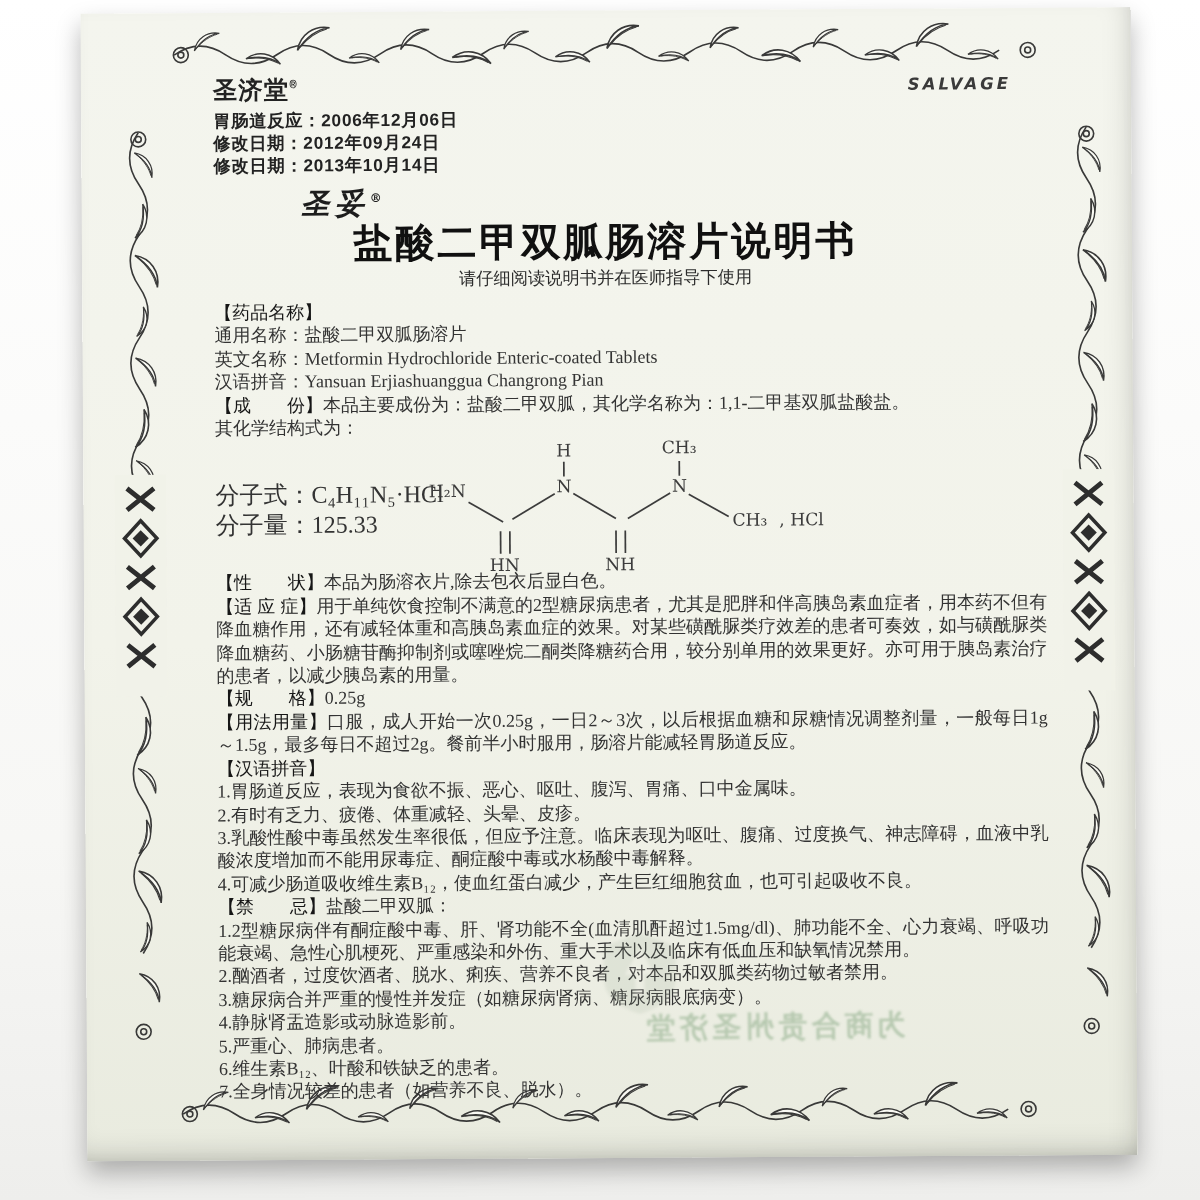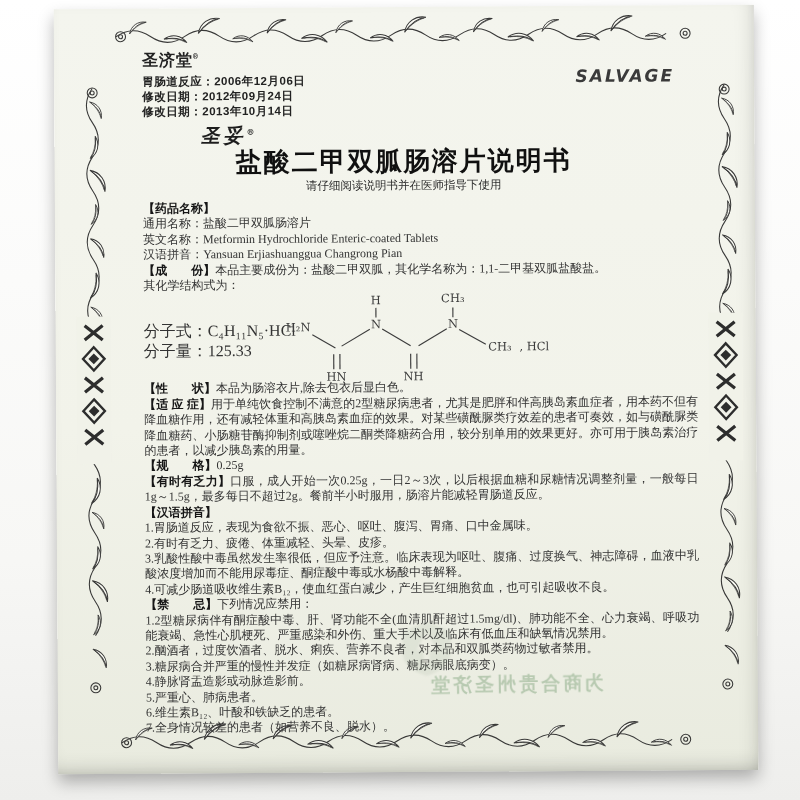--- a/index.html
+++ b/index.html
@@ -16,28 +16,28 @@
   }
   .border{position:absolute;opacity:.92;}
   .border.top{left:28px;right:30px;top:9px;height:38px;}
   .border.bottom{left:30px;right:34px;bottom:12px;height:38px;}
   .border.left{left:20px;top:42px;bottom:44px;width:36px;}
   .border.right{right:12px;top:42px;bottom:44px;width:36px;}
   .content{position:absolute;left:88px;top:42px;right:58px;bottom:30px;color:var(--ink);}
   .hrow{display:flex;justify-content:space-between;align-items:flex-start;height:20px;}
   .mfr{font-family:Liberation Mono, monospace;font-weight:bold;font-size:16px;color:#222;letter-spacing:1px;}
   .mfr sup,.brand sup{font-size:8px;vertical-align:super;}
-  .salvage{font-family:"DejaVu Sans",sans-serif;font-style:italic;font-weight:bold;font-size:17px;color:#3a3a3a;letter-spacing:2px;margin-right:22px;margin-top:18px;}
+  .salvage{font-family:"DejaVu Sans",sans-serif;font-style:italic;font-weight:bold;font-size:11px;color:#3a3a3a;letter-spacing:2px;margin-right:22px;margin-top:2px;}
   .dates{margin-top:4px;font-family:"Liberation Sans",sans-serif;font-weight:bold;font-size:11.5px;color:#222;line-height:15px;letter-spacing:.5px;}
   .brand{font-family:"DejaVu Serif",serif;font-style:italic;font-weight:bold;font-size:19px;color:#1d1d1d;margin:4px 0 0 58px;height:22px;letter-spacing:4px;}
   .title{font-family:"Liberation Sans",sans-serif;font-weight:bold;font-size:26px;color:#101010;text-align:center;letter-spacing:2px;height:32px;transform:translateX(-16px);}
   .subtitle{font-size:11.5px;color:#2c2c2c;text-align:center;height:16px;transform:translateX(-16px);margin-top:2px;}
   .bodytext{margin-top:6px;font-size:12px;line-height:15.4px;text-align:justify;color:var(--ink);}
   .bodytext p{margin:0;}
-  .hd{font-family:"Liberation Sans",sans-serif;font-weight:bold;color:var(--ink-dark);}
+  .hd{font-family:"Liberation Sans",sans-serif;font-weight:normal;color:var(--ink-dark);}
   .structure-row{position:relative;height:84px;margin:2px 0 2px 0;}
   .formula-col{position:absolute;left:0;top:26px;font-size:16px;line-height:20px;}
   .structure-svg{position:absolute;left:128px;top:-4px;height:92px;}
   .structure-svg text{font-family:"DejaVu Serif",serif;font-size:13px;fill:#3c3c3c;}
   .watermark{
     position:absolute;right:96px;bottom:44px;
     font-family:"Liberation Sans",sans-serif;font-weight:bold;font-size:19px;letter-spacing:3px;
     color:rgba(106,148,102,.4);transform:scaleX(-1) rotate(.5deg);filter:blur(.7px);
     pointer-events:none;
   }
@@ -250,29 +250,29 @@
             <text x="280" y="69" text-anchor="start">, HCl</text>
           </svg>
         </div>
 
         <p><span class="hd">【性　　状】</span><span>本品为肠溶衣片,除去包衣后显白色。</span></p>
 
         <p><span class="hd">【适 应 症】</span><span>用于单纯饮食控制不满意的2型糖尿病患者，尤其是肥胖和伴高胰岛素血症者，用本药不但有降血糖作用，还有减轻体重和高胰岛素血症的效果。对某些磺酰脲类疗效差的患者可奏效，如与磺酰脲类降血糖药、小肠糖苷酶抑制剂或噻唑烷二酮类降糖药合用，较分别单用的效果更好。亦可用于胰岛素治疗的患者，以减少胰岛素的用量。</span></p>
 
         <p><span class="hd">【规　　格】</span><span>0.25g</span></p>
 
-        <p><span class="hd">【有时有乏力】</span><span>口服，成人开始一次0.25g，一日2～3次，以后根据血糖和尿糖情况调整剂量，一般每日1g～1.5g，最多每日不超过2g。餐前半小时服用，肠溶片能减轻胃肠道反应。</span></p>
+        <p><span class="hd">【用法用量】</span><span>口服，成人开始一次0.25g，一日2～3次，以后根据血糖和尿糖情况调整剂量，一般每日1g～1.5g，最多每日不超过2g。餐前半小时服用，肠溶片能减轻胃肠道反应。</span></p>
 
         <p><span class="hd">【汉语拼音】</span></p>
         <p>1.胃肠道反应，表现为食欲不振、恶心、呕吐、腹泻、胃痛、口中金属味。</p>
         <p>2.有时有乏力、疲倦、体重减轻、头晕、皮疹。</p>
         <p>3.乳酸性酸中毒虽然发生率很低，但应予注意。临床表现为呕吐、腹痛、过度换气、神志障碍，血液中乳酸浓度增加而不能用尿毒症、酮症酸中毒或水杨酸中毒解释。</p>
         <p>4.可减少肠道吸收维生素B₁₂，使血红蛋白减少，产生巨红细胞贫血，也可引起吸收不良。</p>
 
-        <p><span class="hd">【禁　　忌】</span><span>下列情况应禁用：</span></p>
+        <p><span class="hd">【禁　　忌】</span><span>盐酸二甲双胍：</span></p>
         <p>1.2型糖尿病伴有酮症酸中毒、肝、肾功能不全(血清肌酐超过1.5mg/dl)、肺功能不全、心力衰竭、呼吸功能衰竭、急性心肌梗死、严重感染和外伤、重大手术以及临床有低血压和缺氧情况禁用。</p>
         <p>2.酗酒者，过度饮酒者、脱水、痢疾、营养不良者，对本品和双胍类药物过敏者禁用。</p>
         <p>3.糖尿病合并严重的慢性并发症（如糖尿病肾病、糖尿病眼底病变）。</p>
         <p>4.静脉肾盂造影或动脉造影前。</p>
         <p>5.严重心、肺病患者。</p>
         <p>6.维生素B₁₂、叶酸和铁缺乏的患者。</p>
         <p>7.全身情况较差的患者（如营养不良、脱水）。</p>
       </div>
 
       <div class="watermark">为商合贵州圣济堂</div>

